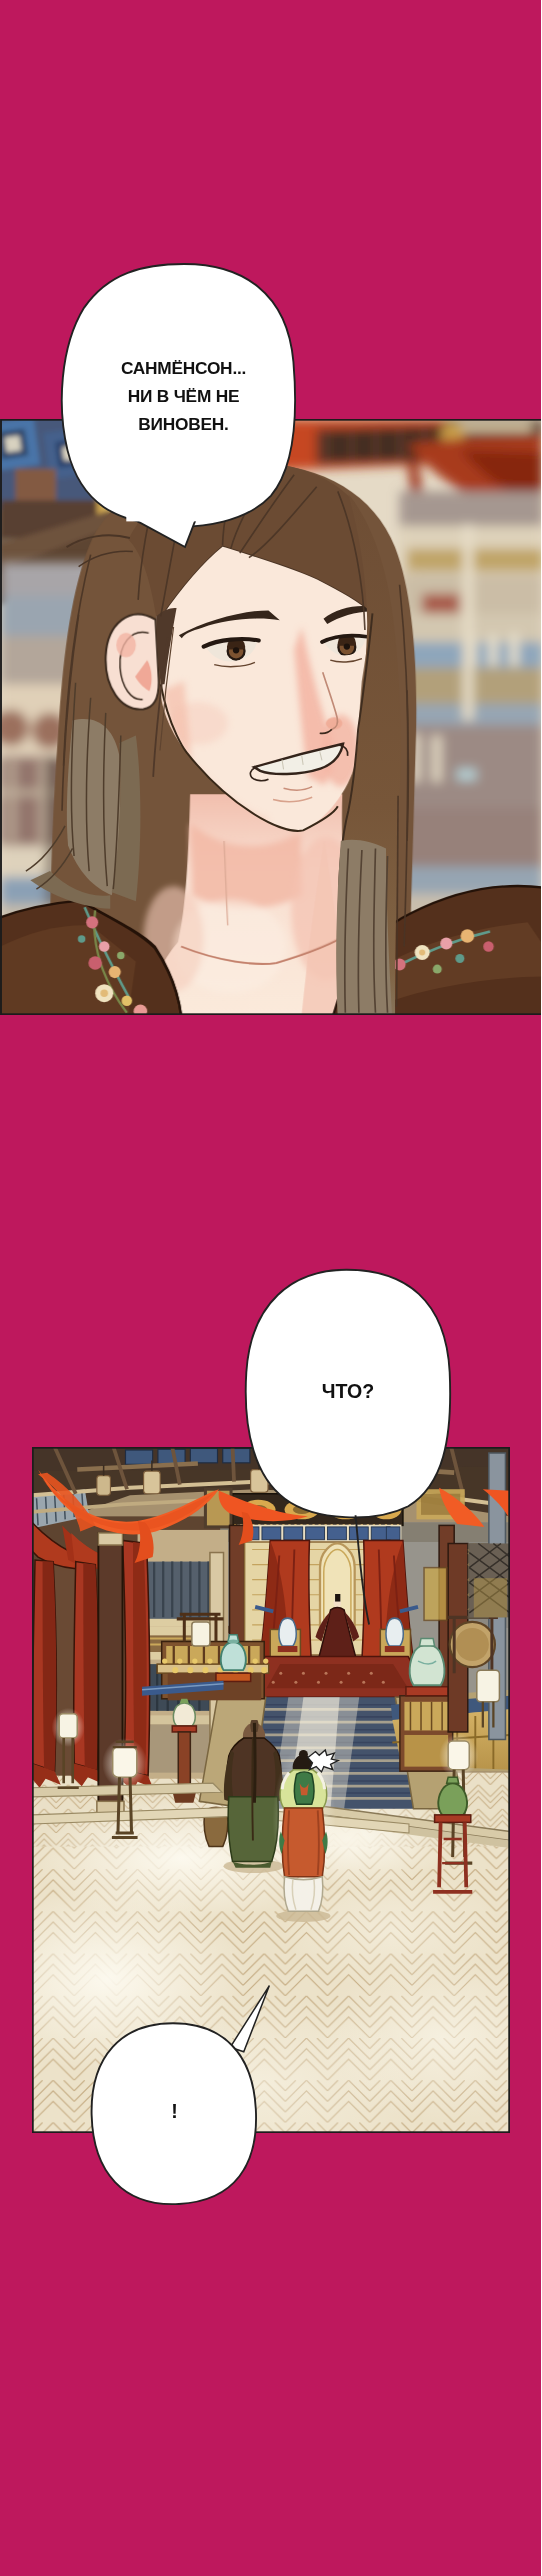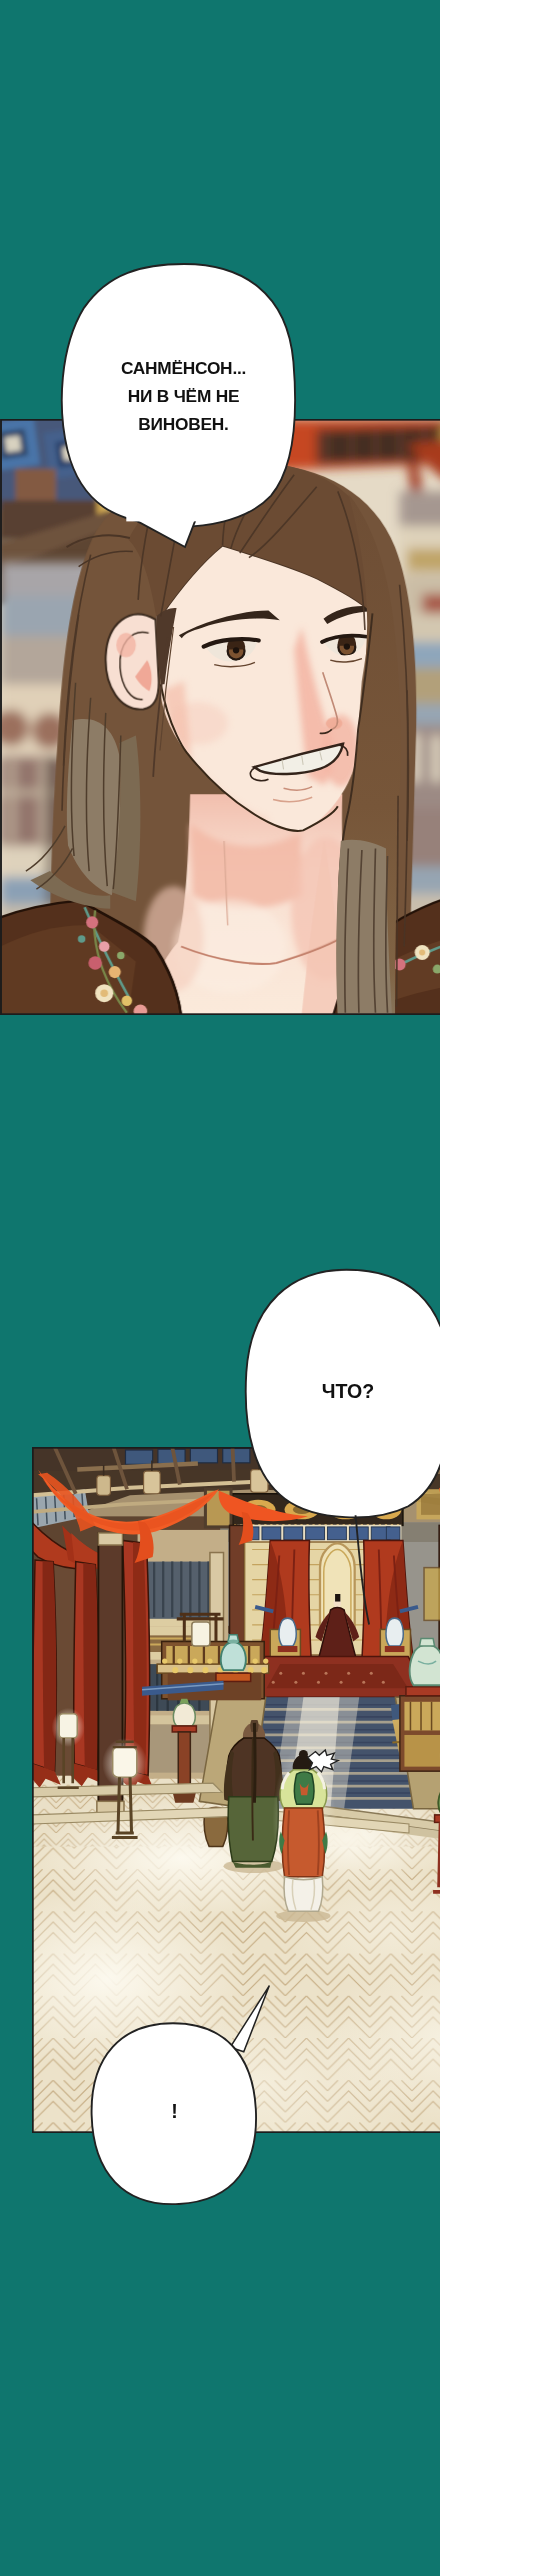--- a/index.html
+++ b/index.html
@@ -1,16 +1,16 @@
 <!DOCTYPE html>
 <html style="font-size:12px"><head>
 <meta charset="utf-8">
 <style>
 html,body{margin:0;padding:0;background:#ffffff;}
-#page{position:relative;width:440px;height:2576px;background:#0f766e;overflow:hidden;font-family:"Liberation Sans",sans-serif;}
+#page{position:relative;width:541px;height:2576px;background:#be185d;overflow:hidden;font-family:"Liberation Sans",sans-serif;}
 .abs{position:absolute;}
 </style>
 </head>
 <body>
 <div id="page">
 
 <svg class="abs" style="left:0;top:419px" width="543" height="596" viewBox="0 0 720 791">
   <defs>
     <filter id="bgblur" x="-10%" y="-10%" width="120%" height="120%">
           <feGaussianBlur stdDeviation="7"></feGaussianBlur>

